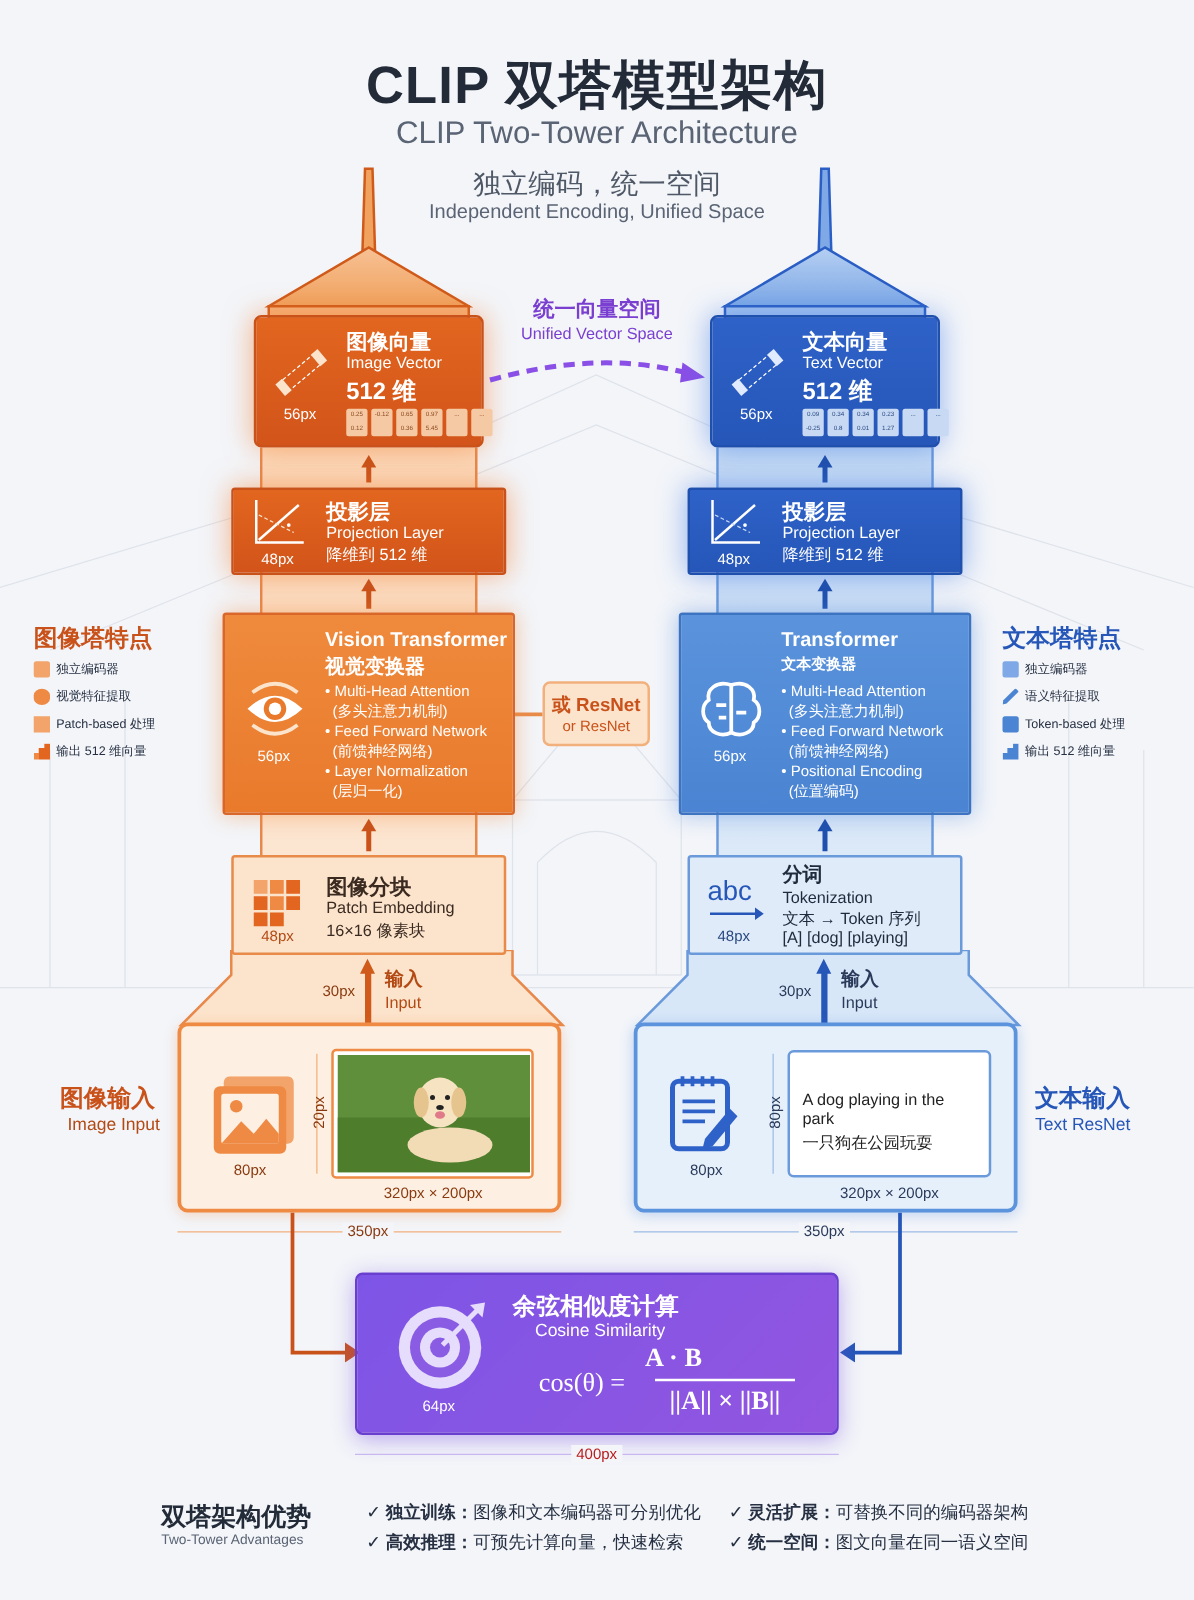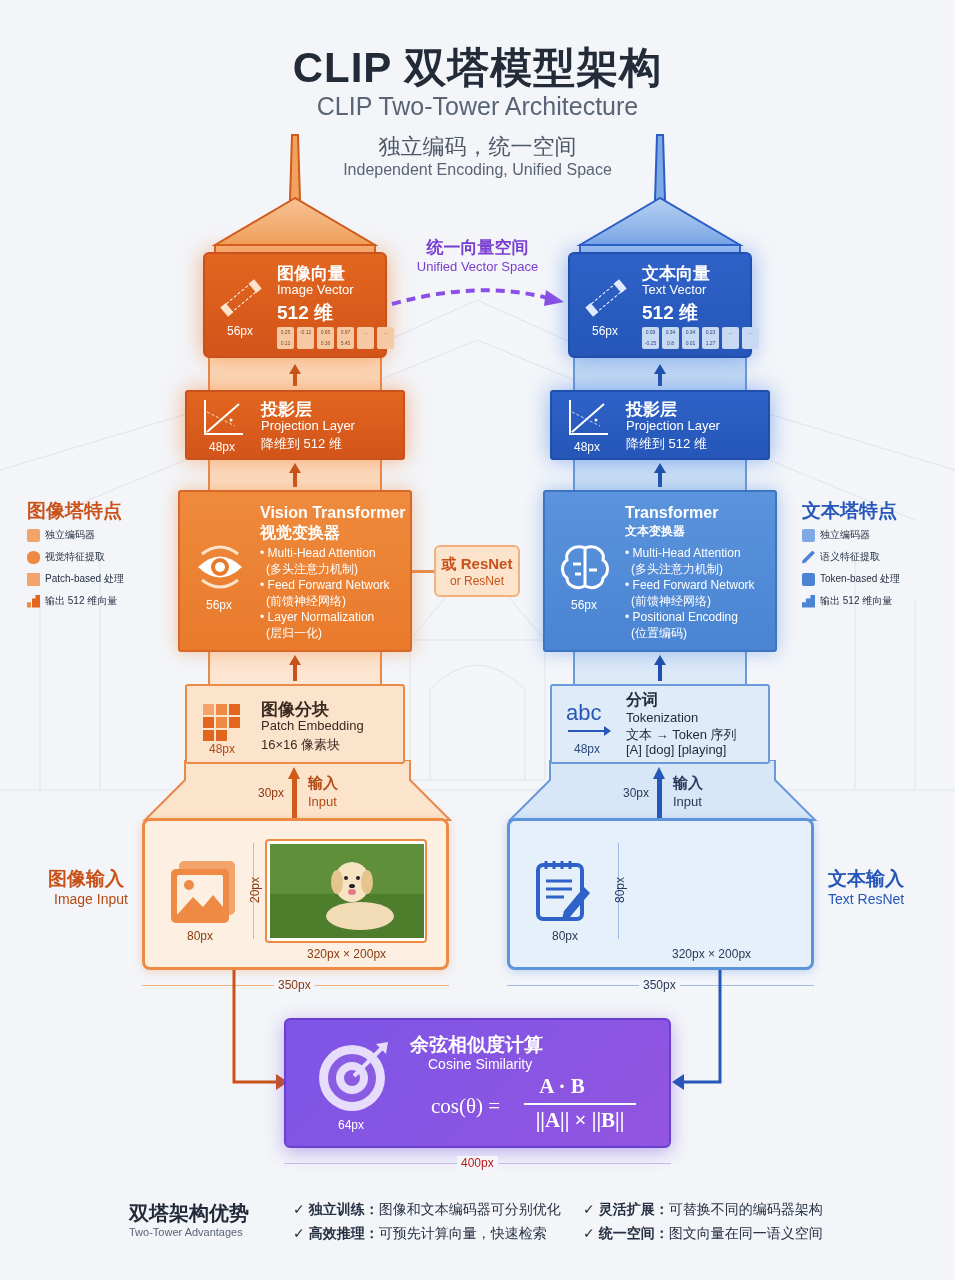--- a/index.html
+++ b/index.html
@@ -366,20 +366,24 @@
         <line x1="36" y1="2" x2="36" y2="10"></line>
         <line x1="12" y1="22" x2="38" y2="22"></line>
         <line x1="12" y1="30" x2="38" y2="30"></line>
         <line x1="12" y1="38" x2="30" y2="38"></line>
       </g>
       <path d="M30 52 L50 28 L56 34 L36 58 L28 60Z" fill="#2f62c8"></path>
     </svg>
   <div class="dim" style="left:42px;top:108px;color:#2a3a5a">80px</div>
   <div class="abs" style="left:108px;top:22px;width:1px;height:96px;background:#9ebbe6"></div>
   <div class="dim" style="left:97px;top:62px;transform:rotate(-90deg);color:#2a3a5a">80px</div>
+  <div class="abs" style="left:120px;top:19px;width:163px;height:102px;border:2px solid #6b9adb;border-radius:5px;background:#fff;padding:30px 10px">
+    <div style="font-size:13px;color:#222">A dog playing in the park</div>
+    <div style="font-size:13px;color:#222;margin-top:3px">一只狗在公园玩耍</div>
+  </div>
   <div class="dim" style="left:162px;top:126px;color:#2a3a5a">320px × 200px</div>
 </div>
 <div class="abs" style="left:507px;top:985px;width:307px;height:1px;background:#9ebbe6"></div>
 <div class="dim" style="left:639px;top:978px;background:#f3f5f9;padding:0 4px;color:#2a3a5a">350px</div>
 
 <div class="abs" style="left:802px;top:498px">
   <div class="feat-title" style="color:#2556b8">文本塔特点</div>
   <div class="feat-item">
       <span class="fi" style="background:#7ea9e6;border-radius:2px"></span>
       <span>独立编码器</span>
@@ -411,21 +415,21 @@
       <circle cx="36" cy="40" r="24" fill="#8a5ce3"></circle>
       <circle cx="36" cy="40" r="16" fill="#e6dcfb"></circle>
       <circle cx="36" cy="40" r="8" fill="#8a5ce3"></circle>
       <line x1="38" y1="38" x2="66" y2="10" stroke="#e6dcfb" stroke-width="4"></line>
       <polygon points="60,6 72,4 70,16" fill="#e6dcfb"></polygon>
     </svg>
   <div class="abs" style="left:52px;top:98px;font-size:12px">64px</div>
   <div class="abs" style="left:124px;top:12px;font-size:19px;font-weight:700">余弦相似度计算</div>
   <div class="abs" style="left:142px;top:36px;font-size:14px">Cosine Similarity</div>
   <div class="abs" style="left:145px;top:74px;font-family:'Liberation Serif',serif;font-size:21px">cos(θ) =</div>
-  <div class="abs" style="left:220px;top:54px;width:112px;text-align:center;font-family:'Liberation Serif',serif;font-size:21px;font-weight:700">A · B</div>
+  <div class="abs" style="left:230px;top:54px;width:112px;font-family:'Liberation Serif',serif;font-size:21px;font-weight:700">A · B</div>
   <div class="abs" style="left:238px;top:83px;width:112px;height:2px;background:#fff"></div>
   <div class="abs" style="left:232px;top:88px;width:124px;text-align:center;font-family:'Liberation Serif',serif;font-size:21px;font-weight:700">||A|| × ||B||</div>
 </div>
 <div class="abs" style="left:284px;top:1163px;width:387px;height:1px;background:#c9b8ef"></div>
 <div class="dim" style="left:457px;top:1156px;background:#f3f5f9;padding:0 4px;color:#b91c1c">400px</div>
 
 <div class="abs" style="left:129px;top:1200px;font-size:20px;font-weight:700;color:#232b38">双塔架构优势</div>
 <div class="abs" style="left:129px;top:1226px;font-size:11px;color:#5a6474">Two-Tower Advantages</div>
 <div class="abs adv" style="left:293px;top:1201px"><span>✓ </span><b>独立训练：</b><span>图像和文本编码器可分别优化</span></div>
 <div class="abs adv" style="left:583px;top:1201px"><span>✓ </span><b>灵活扩展：</b><span>可替换不同的编码器架构</span></div>

